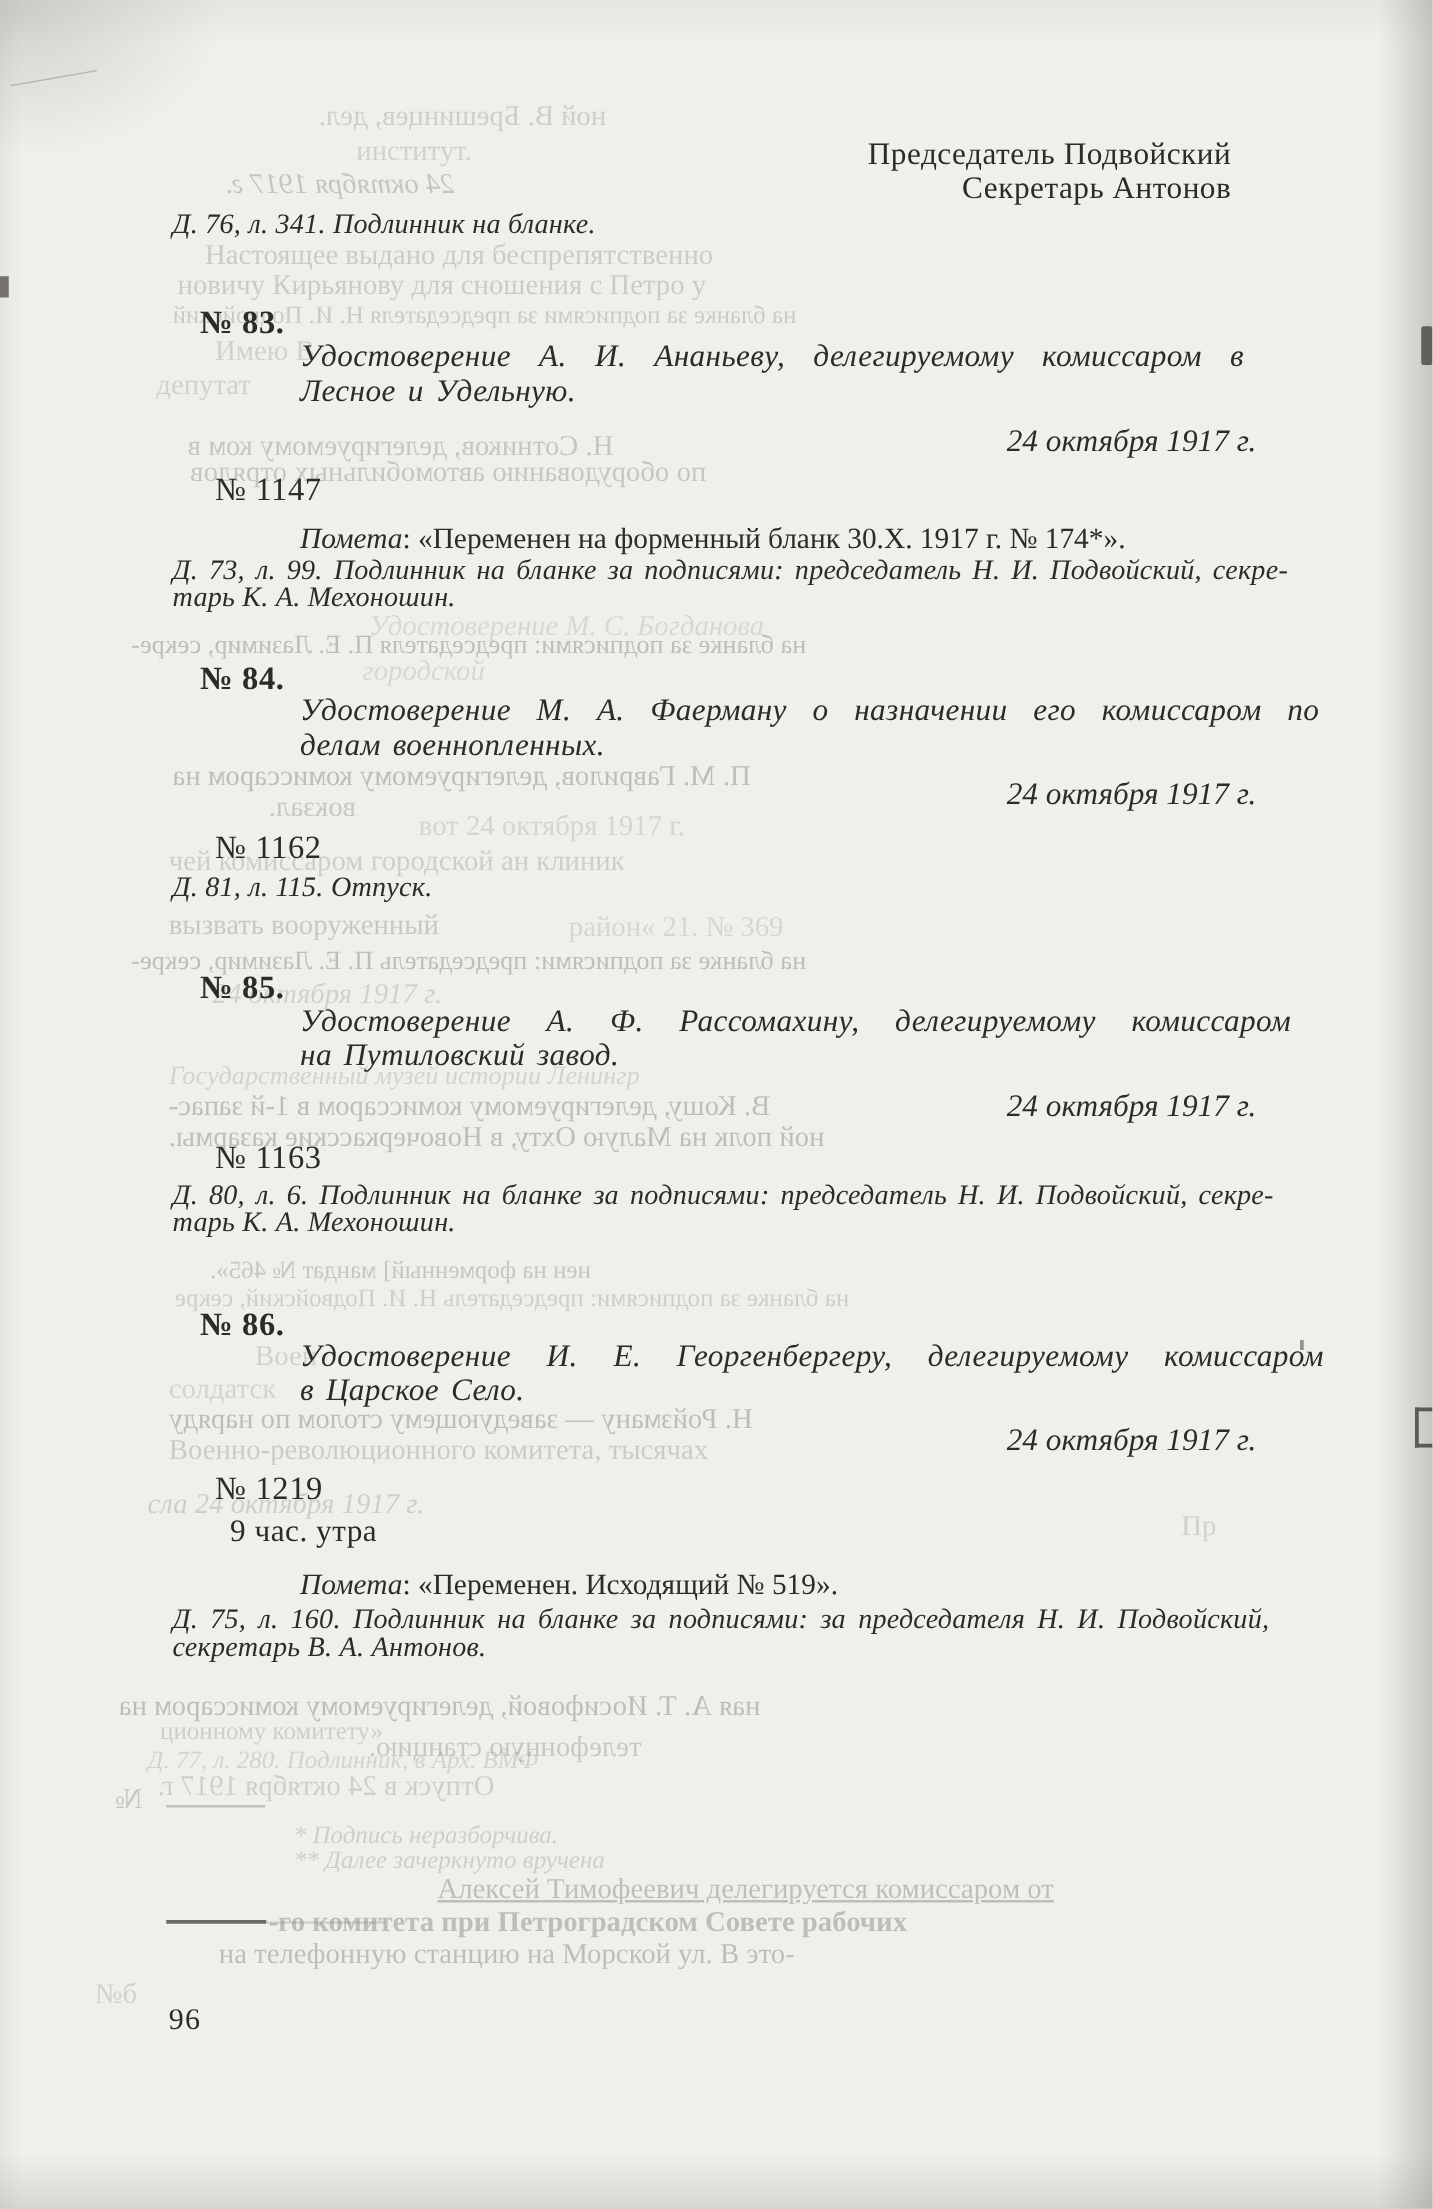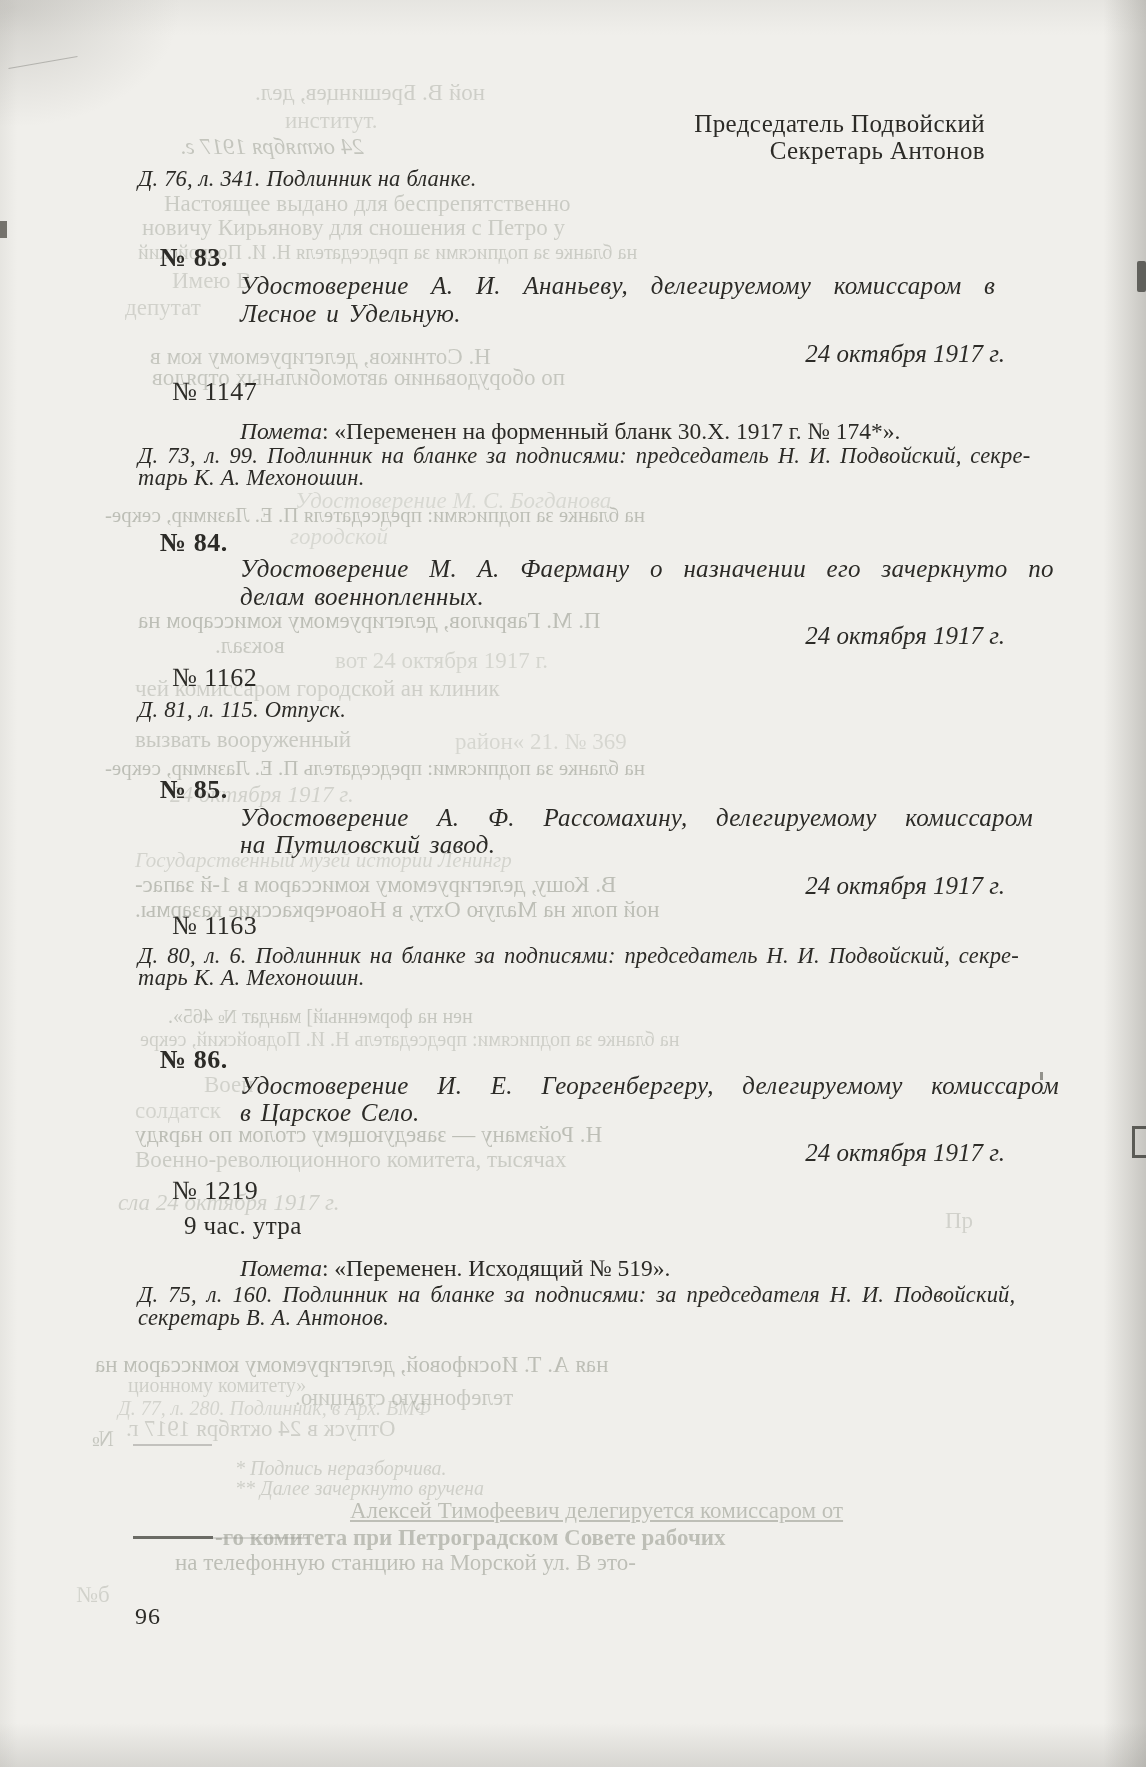--- a/index.html
+++ b/index.html
@@ -95,21 +95,21 @@
   <div class="t num b" style="left:160px;top:243px;">№ 83.</div>
   <div class="t title ws16" style="left:240px;top:272px;">Удостоверение А. И. Ананьеву, делегируемому комиссаром в</div>
   <div class="t title ws3" style="left:240px;top:300px;">Лесное и Удельную.</div>
   <div class="t date right" style="right:141px;top:340px;">24 октября 1917 г.</div>
   <div class="t num" style="left:172px;top:377px;">№ 1147</div>
   <div class="t note" style="left:240px;top:418px;"><span class="it">Помета</span><span>: «Переменен на форменный бланк 30.X. 1917 г. № 174*».</span></div>
   <div class="t ref ws3" style="left:138px;top:443px;">Д. 73, л. 99. Подлинник на бланке за подписями: председатель Н. И. Подвойский, секре-</div>
   <div class="t ref" style="left:138px;top:465px;">тарь К. А. Мехоношин.</div>
 
   <div class="t num b" style="left:160px;top:528px;">№ 84.</div>
-  <div class="t title ws14" style="left:240px;top:555px;">Удостоверение М. А. Фаерману о назначении его зачеркнуто по</div>
+  <div class="t title ws14" style="left:240px;top:555px;">Удостоверение М. А. Фаерману о назначении его комиссаром по</div>
   <div class="t title ws3" style="left:240px;top:583px;">делам военнопленных.</div>
   <div class="t date right" style="right:141px;top:622px;">24 октября 1917 г.</div>
   <div class="t num" style="left:172px;top:663px;">№ 1162</div>
   <div class="t ref" style="left:138px;top:697px;">Д. 81, л. 115. Отпуск.</div>
 
   <div class="t num b" style="left:160px;top:775px;">№ 85.</div>
   <div class="t title ws22" style="left:240px;top:804px;">Удостоверение А. Ф. Рассомахину, делегируемому комиссаром</div>
   <div class="t title ws3" style="left:240px;top:831px;">на Путиловский завод.</div>
   <div class="t date right" style="right:141px;top:872px;">24 октября 1917 г.</div>
   <div class="t num" style="left:172px;top:911px;">№ 1163</div>

